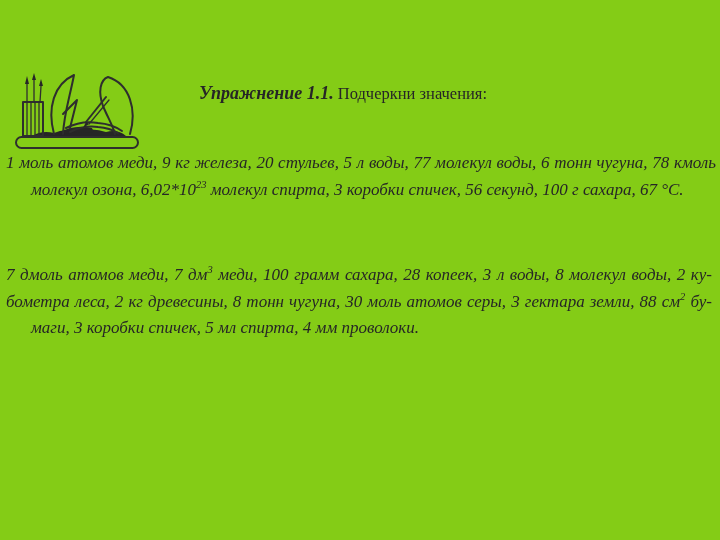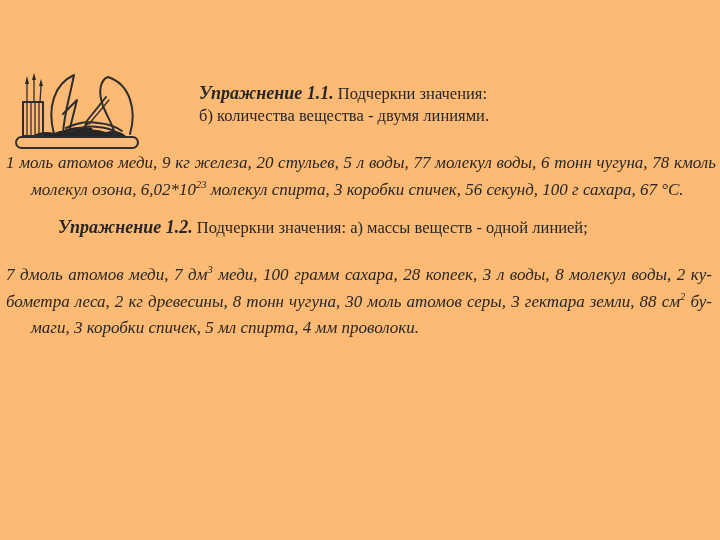--- a/index.html
+++ b/index.html
@@ -4,21 +4,21 @@
 <style>
   html, body {
     margin: 0;
     padding: 0;
     background: #ffffff;
   }
   .page {
     position: relative;
     width: 720px;
     height: 540px;
-    background: #fdba74;
+    background: #84cc16;
     overflow: hidden;
     font-family: "Liberation Serif", "DejaVu Serif", serif;
     color: #262626;
   }
   .abs { position: absolute; }
 
   
   .illustration {
     left: 14px;
     top: 70px;
@@ -134,33 +134,28 @@
       <line class="thin" x1="95" y1="30" x2="75" y2="54"></line>
       <path class="dark" d="M72 52 L75 54 L69 58 Z"></path>
     </svg>
   </div>
 
   <div class="abs ex1-header">
     <div>
       <span class="ex-title">Упражнение 1.1.</span>
       <span>Подчеркни значения:</span>
     </div>
-    <div>б) количества вещества - двумя линиями.</div>
   </div>
 
   <div class="abs para1">
     <div class="jline">1 моль атомов меди, 9 кг железа, 20 стульев, 5 л воды, 77 молекул воды, 6 тонн чугуна, 78 кмоль</div>
     <div class="lline"><span>молекул озона, 6,02*10</span><sup class="s">23</sup><span> молекул спирта, 3 коробки спичек, 56 секунд, 100 г сахара, 67 °С.</span></div>
   </div>
 
   <div class="abs ex2-header">
-    <div class="ex2-line1">
-      <span class="ex-title">Упражнение 1.2.</span>
-      <span>Подчеркни значения: а) массы веществ - одной линией;</span>
-    </div>
   </div>
 
   <div class="abs para2">
     <div class="jline"><span>7 дмоль атомов меди, 7 дм</span><sup class="s">3</sup><span> меди, 100 грамм сахара, 28 копеек, 3 л воды, 8 молекул воды, 2 ку-</span></div>
     <div class="jline"><span>бометра леса, 2 кг древесины, 8 тонн чугуна, 30 моль атомов серы, 3 гектара земли, 88 см</span><sup class="s">2</sup><span> бу-</span></div>
     <div class="lline">маги, 3 коробки спичек, 5 мл спирта, 4 мм проволоки.</div>
   </div>
 
 </div>
 

